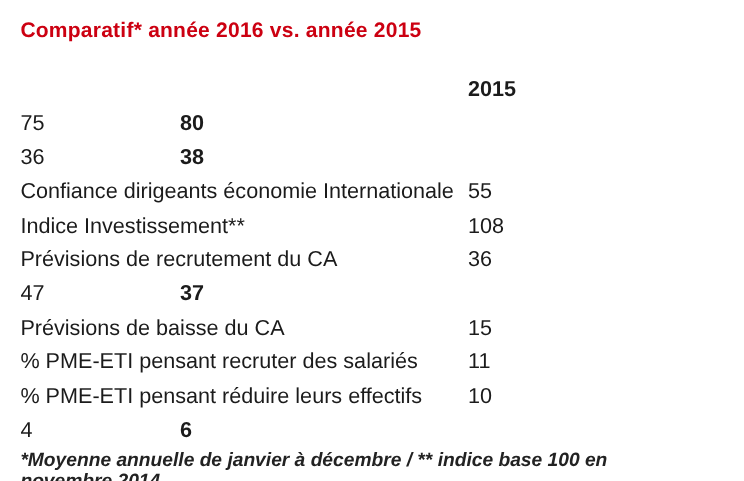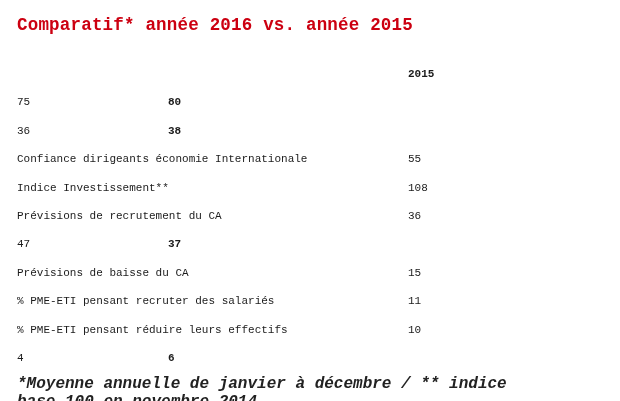--- a/index.html
+++ b/index.html
@@ -10,41 +10,39 @@
     color: #1b1b1b;
   }
   .page {
     position: relative;
     width: 520px;
     height: 401px;
     background: #ffffff;
     overflow: hidden;
     box-sizing: border-box;
     padding: 14px 0 0 17px;
-    font-family: Liberation Mono, monospace;
   }
   .title {
     color: #cc0011;
     font-size: 17.5px;
     font-weight: bold;
     letter-spacing: 0.2px;
     margin: 0 0 0 0;
     line-height: 22px;
   }
   .table {
     margin-top: 24px;
   }
   .row {
     display: flex;
     align-items: center;
     height: 28.4px;
-    font-size: 11px;
+    font-size: 18px;
     line-height: 28.4px;
     white-space: nowrap;
-    gap: 18px;
   }
   .cell-label {
     width: 373px;
     flex: 0 0 373px;
     overflow: hidden;
   }
   .cell-v1 {
     width: 133px;
     flex: 0 0 133px;
   }

